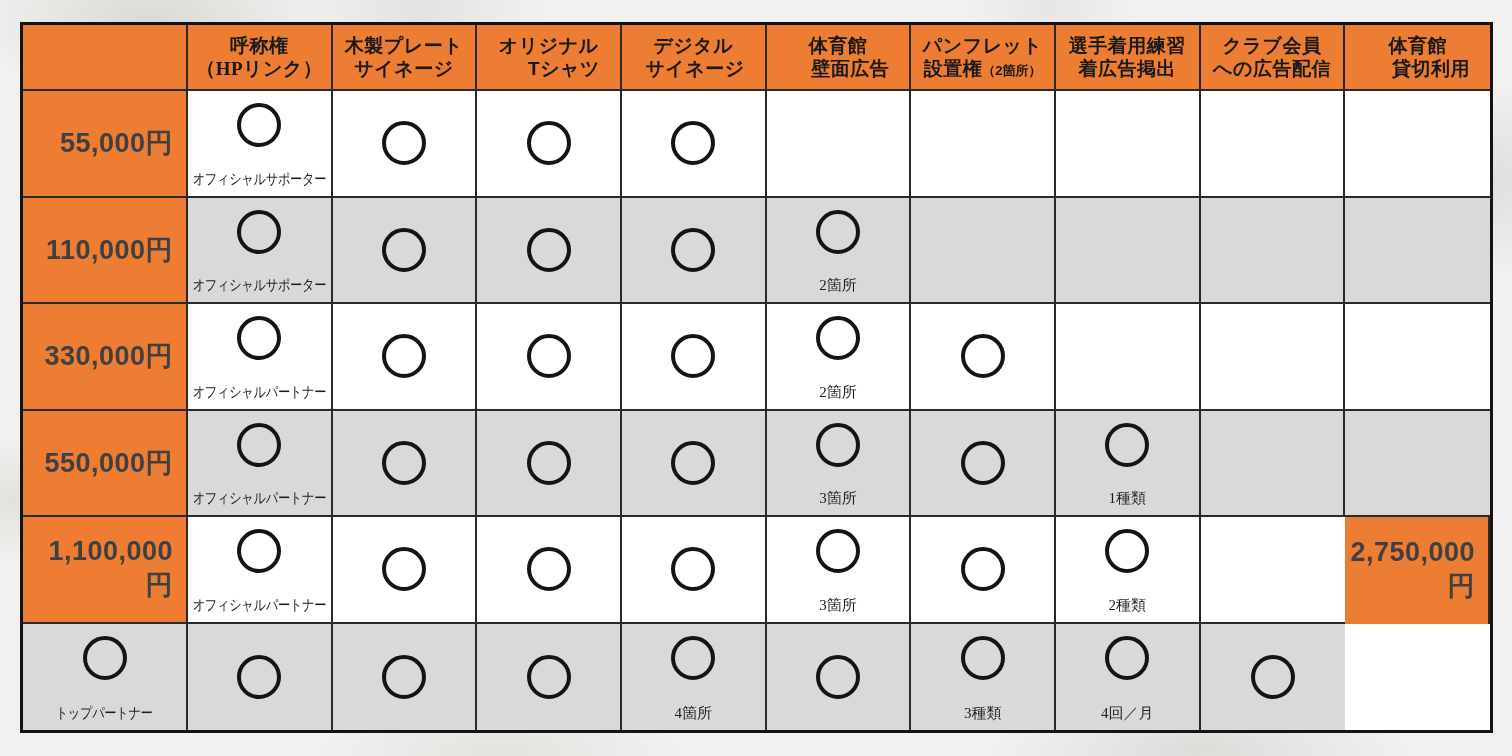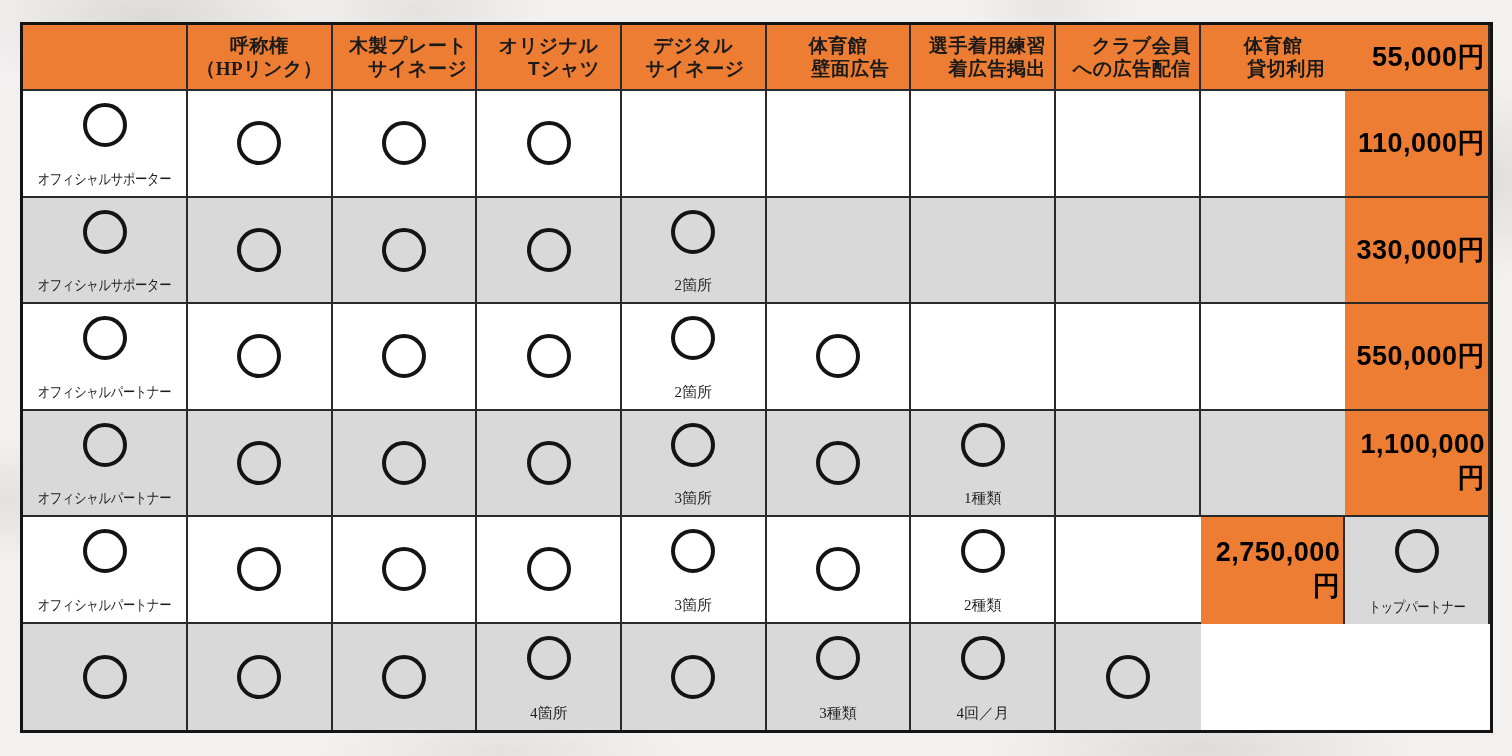--- a/index.html
+++ b/index.html
@@ -31,31 +31,31 @@
     position: relative;
     display: flex; flex-direction: column;
     overflow: hidden;
     color: #1a1a1a;
   }
   .cell.last-col { border-right: none; }
   .cell.last-row { border-bottom: none; }
   .hdr { background: var(--orange); justify-content: center; padding: 4px 8px; }
   .hdr .hline { font-weight: bold; font-size: 19px; line-height: 1.22; letter-spacing: 0.5px; }
   .hdr.style-center .hline { text-align: center; font-family: Liberation Serif, serif; }
-  .hdr.style-left .hline { text-align: right; }
+  .hdr.style-left .hline { text-align: center; }
   .hdr.style-stair .hline.l1 { text-align: center; }
   .hdr.style-stair .hline.l2 { text-align: right; padding-right: 12px; }
   .hdr .small { font-size: 13px; letter-spacing: 0; }
   .price {
     background: var(--orange);
     justify-content: center;
     font-weight: bold; font-size: 27px;
-    text-align: right; padding-right: 3px;
+    text-align: right; padding-right: 13px;
     letter-spacing: 0.5px;
-    color: #000000;
+    color: #404040;
   }
   .data { align-items: center; font-family: Liberation Serif, serif; }
   .data.shaded { background: #d9d9d9; }
   .data.plain  { background: #ffffff; }
   .circle {
     width: 44px; height: 44px;
     border: 4px solid #141414;
     border-radius: 50%;
     flex: 0 0 auto;
   }
@@ -87,20 +87,24 @@
     </div>
     <div class="cell hdr style-stair">
       <div class="hline l1">デジタル</div>
       <div class="hline l2">サイネージ</div>
     </div>
     <div class="cell hdr style-stair">
       <div class="hline l1">体育館</div>
       <div class="hline l2">壁面広告</div>
     </div>
     <div class="cell hdr style-left">
+      <div class="hline l1">パンフレット</div>
+      <div class="hline l2">設置権<span class="small">（2箇所）</span></div>
+    </div>
+    <div class="cell hdr style-left">
       <div class="hline l1">選手着用練習</div>
       <div class="hline l2">着広告掲出</div>
     </div>
     <div class="cell hdr style-left">
       <div class="hline l1">クラブ会員</div>
       <div class="hline l2">への広告配信</div>
     </div>
     <div class="cell hdr style-stair last-col">
       <div class="hline l1">体育館</div>
       <div class="hline l2">貸切利用</div>

